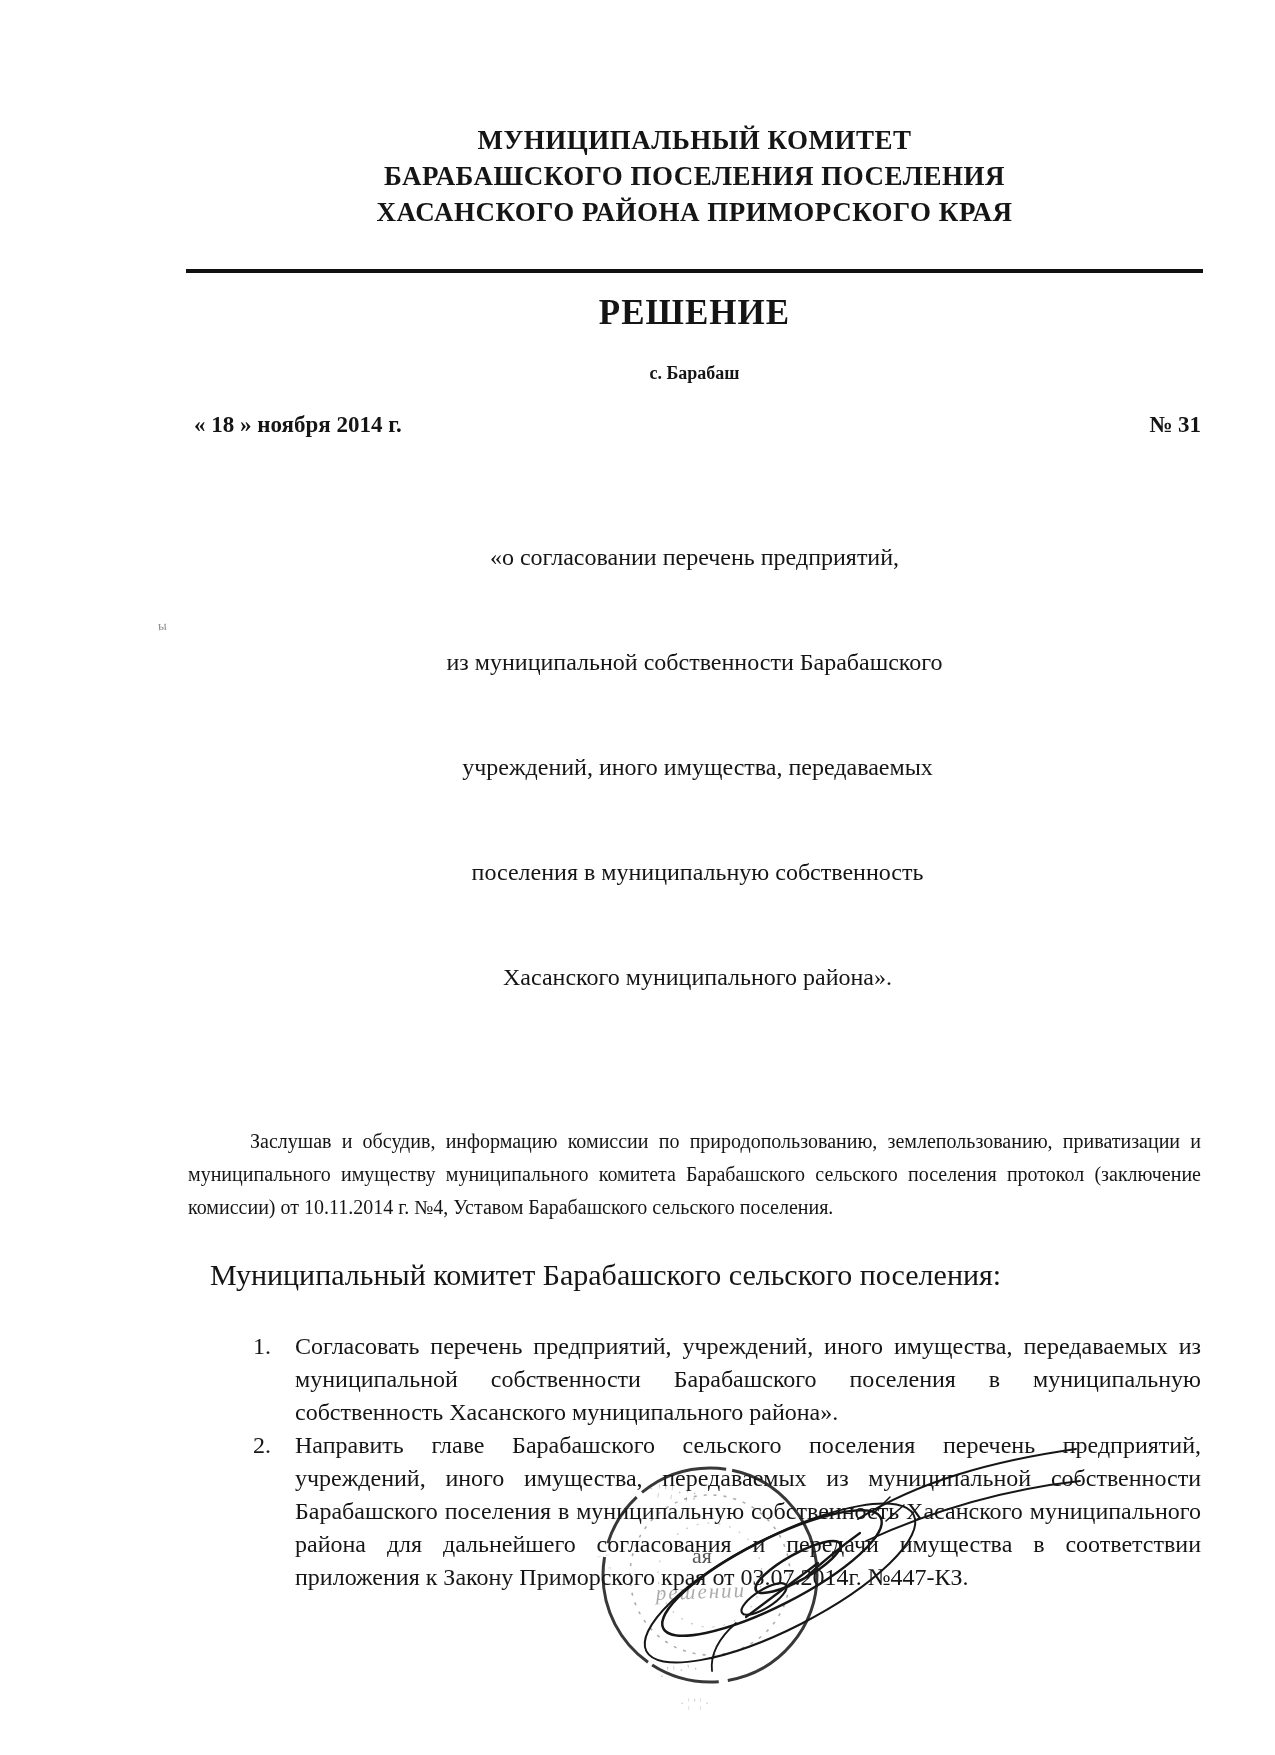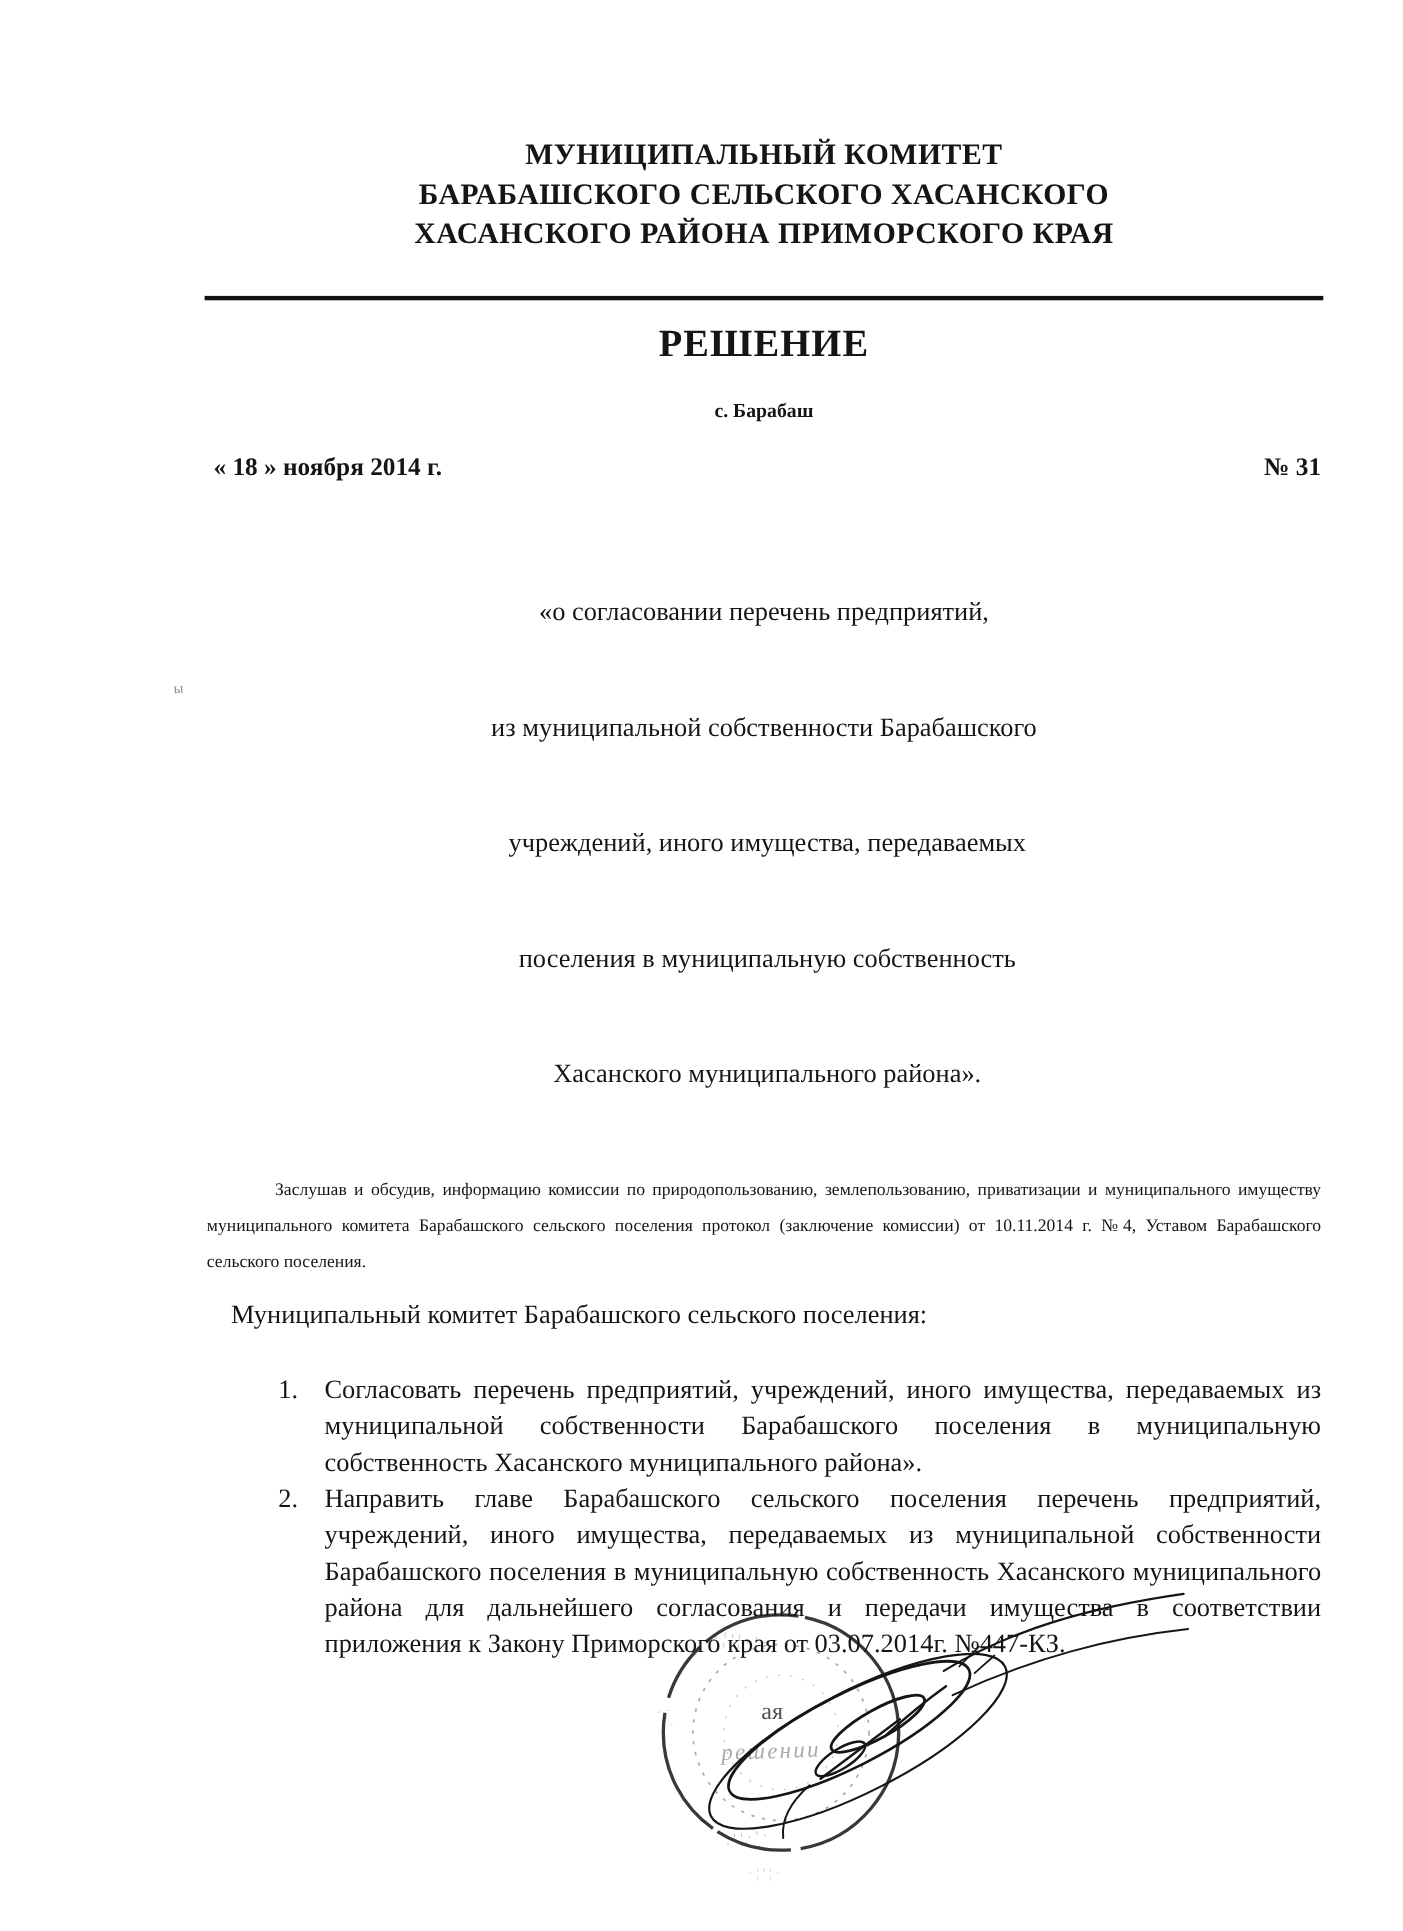--- a/index.html
+++ b/index.html
@@ -19,23 +19,23 @@
   .rule { border: none; border-top: 4px solid #111; margin: 39px -2px 0 -2px; }
 
   .doc-type { text-align: center; font-weight: bold; font-size: 35px; letter-spacing: 1px; margin-top: 20px; }
 
   .place { text-align: center; font-weight: bold; font-size: 18px; margin-top: 30px; }
 
   .date-row { display: flex; justify-content: space-between; font-weight: bold; font-size: 23px; margin-top: 28px; padding-left: 6px; }
 
   .subject { margin-top: 32px; font-size: 24px; line-height: 35px; white-space: pre; text-align: center; }
 
-  .preamble { font-size: 16px; line-height: 33px; text-align: justify; text-indent: 62px; }
+  .preamble { margin-top: 60px; font-size: 20px; line-height: 33px; text-align: justify; text-indent: 62px; }
 
-  .committee-line { margin-top: 19px; font-size: 24px; padding-left: 22px; }
+  .committee-line { margin-top: 34px; font-size: 30px; padding-left: 22px; }
 
   .resolved { margin-top: 42px; font-size: 24px; padding-left: 52px; }
 
   .items { margin-top: 38px; padding-left: 65px; font-size: 24px; line-height: 33px; }
   .item { display: flex; }
   .item .num { width: 42px; flex: 0 0 42px; }
   .item .txt { flex: 1; text-align: justify; }
 
   .margin-artifact {
     position: absolute; left: 158px; top: 618px;
@@ -44,21 +44,21 @@
 
   .stamp-layer { position: absolute; left: 560px; top: 1385px; width: 560px; height: 370px; pointer-events: none; }
 </style>
 </head>
 <body>
 
 <div class="page">
 
   <div class="org-header">
     <div>МУНИЦИПАЛЬНЫЙ КОМИТЕТ</div>
-    <div>БАРАБАШСКОГО СЕЛЬСКОГО ХАСАНСКОГО</div>
+    <div>БАРАБАШСКОГО ПОСЕЛЕНИЯ ПОСЕЛЕНИЯ</div>
     <div>ХАСАНСКОГО РАЙОНА ПРИМОРСКОГО КРАЯ</div>
   </div>
 
   <hr class="rule">
 
   <div class="doc-type">РЕШЕНИЕ</div>
 
   <div class="place">с. Барабаш</div>
 
   <div class="date-row">

